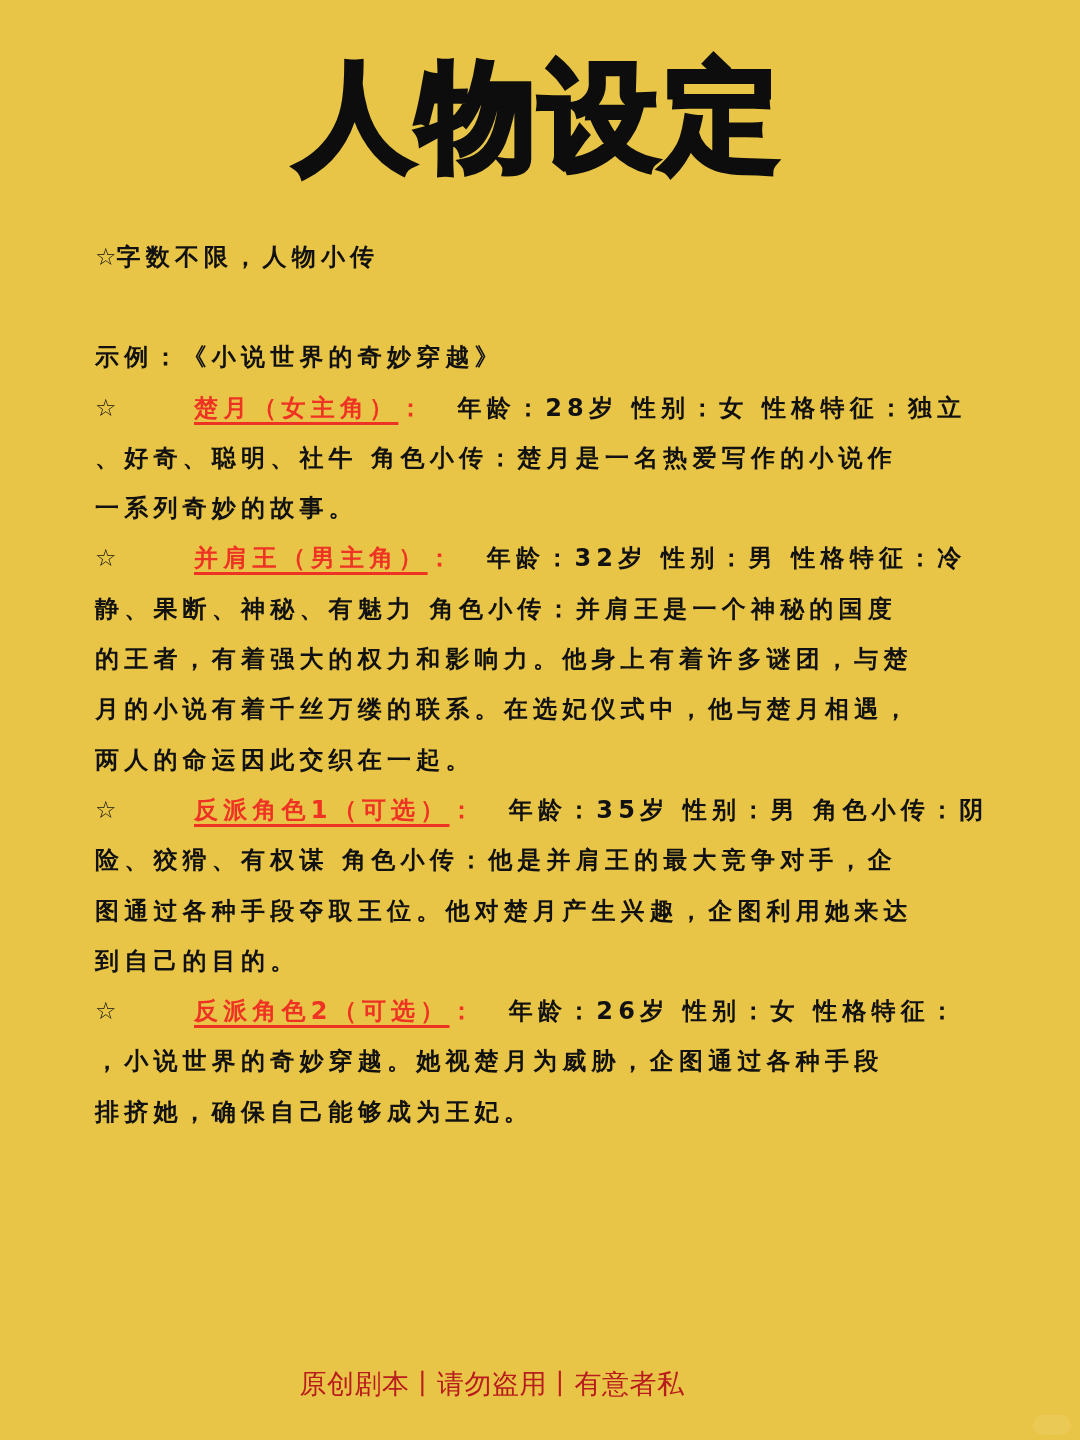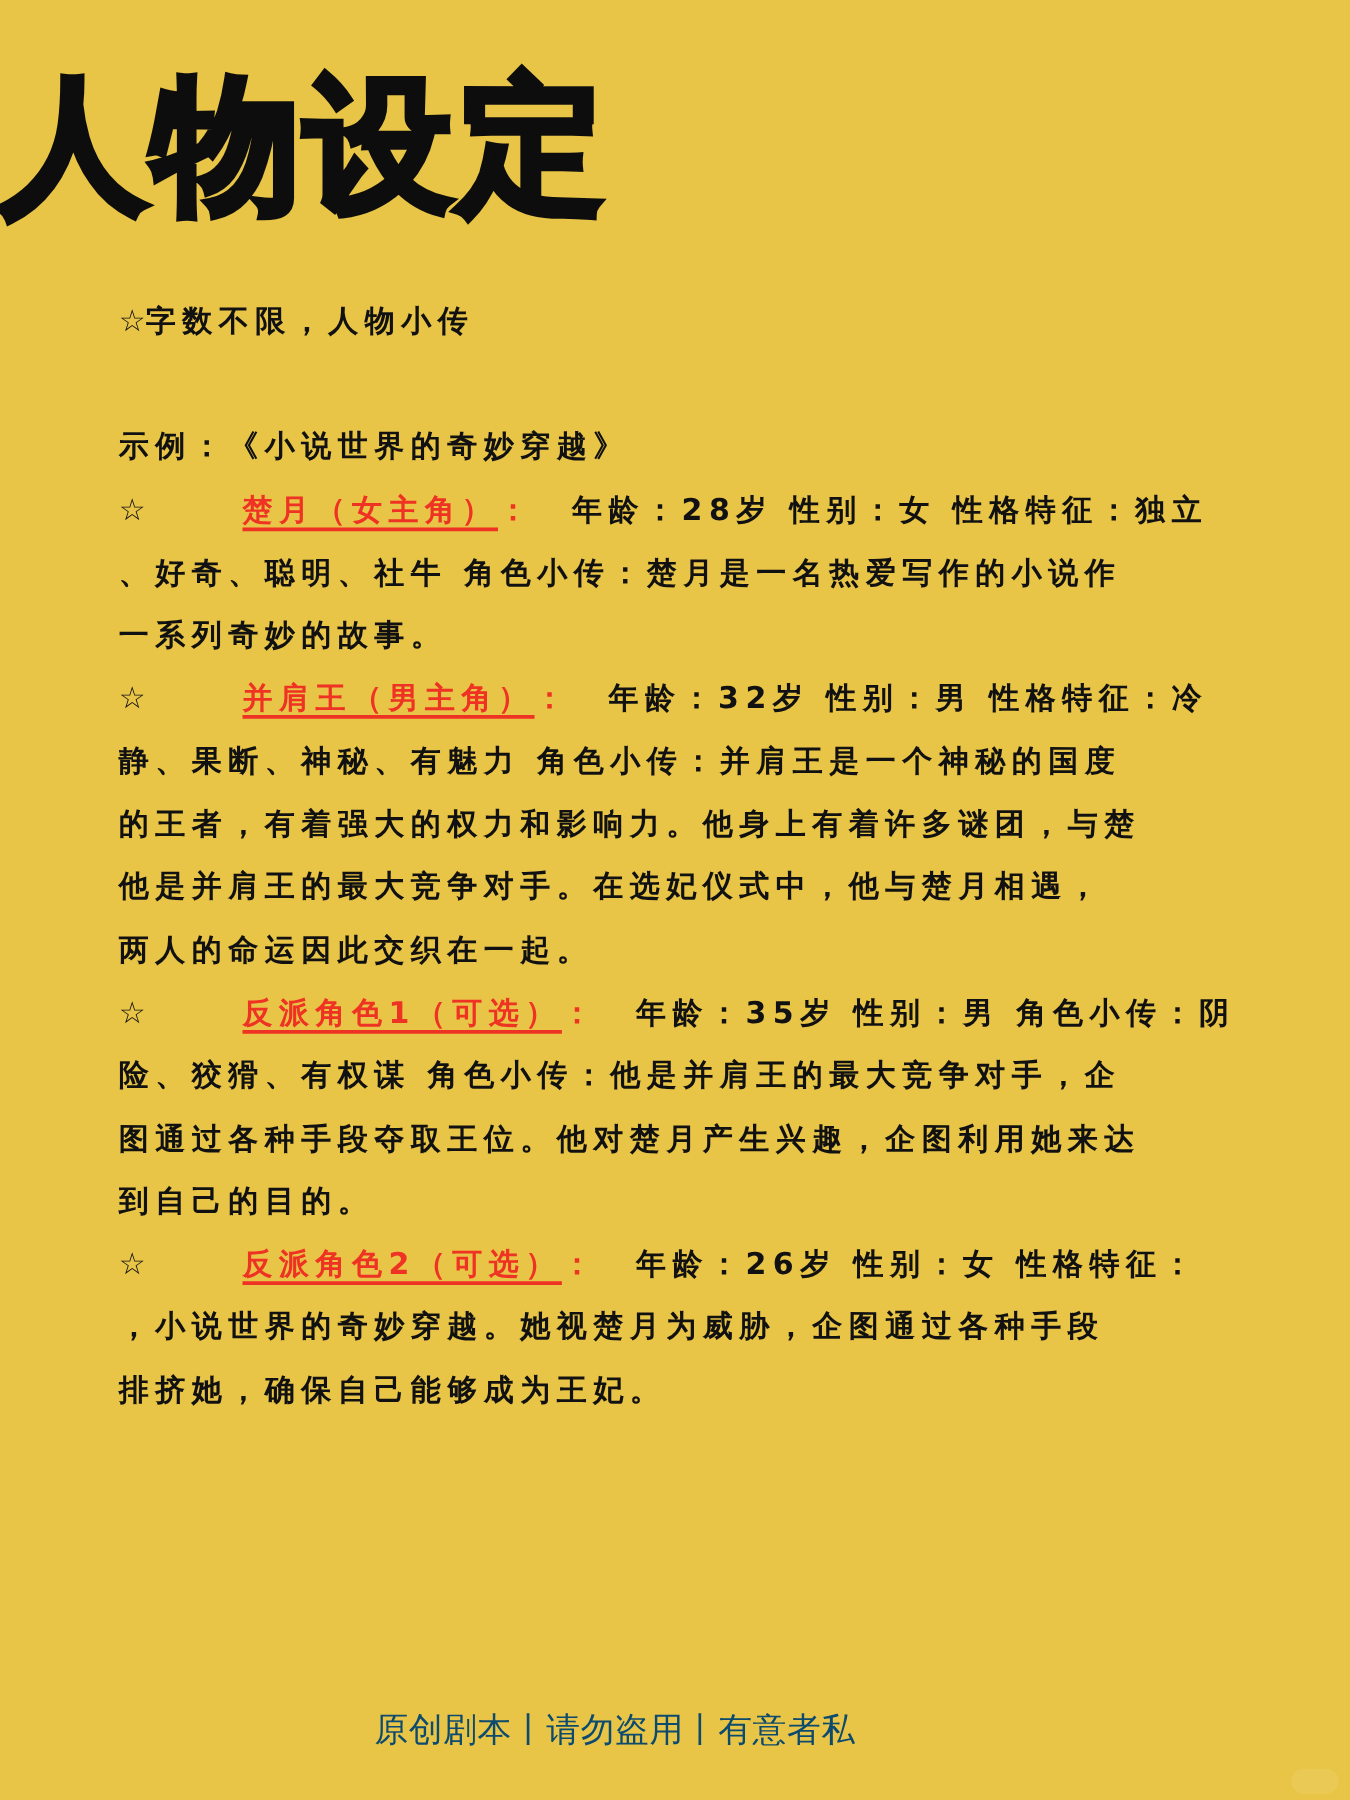--- a/index.html
+++ b/index.html
@@ -13,20 +13,21 @@
       position: relative;
       overflow: hidden;
       font-family: "DejaVu Sans", "Liberation Sans", sans-serif;
       color: #111111;
     }
     .page-title {
       position: absolute;
       top: 56px;
       left: 0;
       width: 1080px;
+      text-align: center;
       font-size: 118px;
       font-weight: 900;
       letter-spacing: 4px;
       color: #0d0d0d;
       line-height: 120px;
       -webkit-text-stroke: 5px #0d0d0d;
     }
     .content {
       position: absolute;
       top: 232px;
@@ -67,21 +68,21 @@
       margin-right: 30px;
     }
     .footer {
       position: absolute;
       top: 1366px;
       left: 0;
       width: 956px;
       text-align: center;
       font-size: 27px;
       letter-spacing: 0.5px;
-      color: #0c4a6e;
+      color: #b91c1c;
       padding-left: 28px;
       box-sizing: border-box;
     }
     .watermark {
       position: absolute;
       top: 1415px;
       left: 1033px;
       width: 38px;
       height: 20px;
       border-radius: 10px;
@@ -109,21 +110,21 @@
     <div class="line">、好奇、聪明、社牛  角色小传：楚月是一名热爱写作的小说作</div>
     <div class="line">一系列奇妙的故事。</div>
   </div>
 
   <div>
     <div class="line">
       <span class="star">☆</span><span class="char-name">并肩王（男主角）</span><span class="colon-red">：</span><span>年龄：32岁 性别：男 性格特征：冷</span>
     </div>
     <div class="line">静、果断、神秘、有魅力  角色小传：并肩王是一个神秘的国度</div>
     <div class="line">的王者，有着强大的权力和影响力。他身上有着许多谜团，与楚</div>
-    <div class="line">他是并肩王的最大竞争对手。在选妃仪式中，他与楚月相遇，</div>
+    <div class="line">月的小说有着千丝万缕的联系。在选妃仪式中，他与楚月相遇，</div>
     <div class="line">两人的命运因此交织在一起。</div>
   </div>
 
   <div>
     <div class="line">
       <span class="star">☆</span><span class="char-name">反派角色1（可选）</span><span class="colon-red">：</span><span>年龄：35岁 性别：男 角色小传：阴</span>
     </div>
     <div class="line">险、狡猾、有权谋  角色小传：他是并肩王的最大竞争对手，企</div>
     <div class="line">图通过各种手段夺取王位。他对楚月产生兴趣，企图利用她来达</div>
     <div class="line">到自己的目的。</div>

